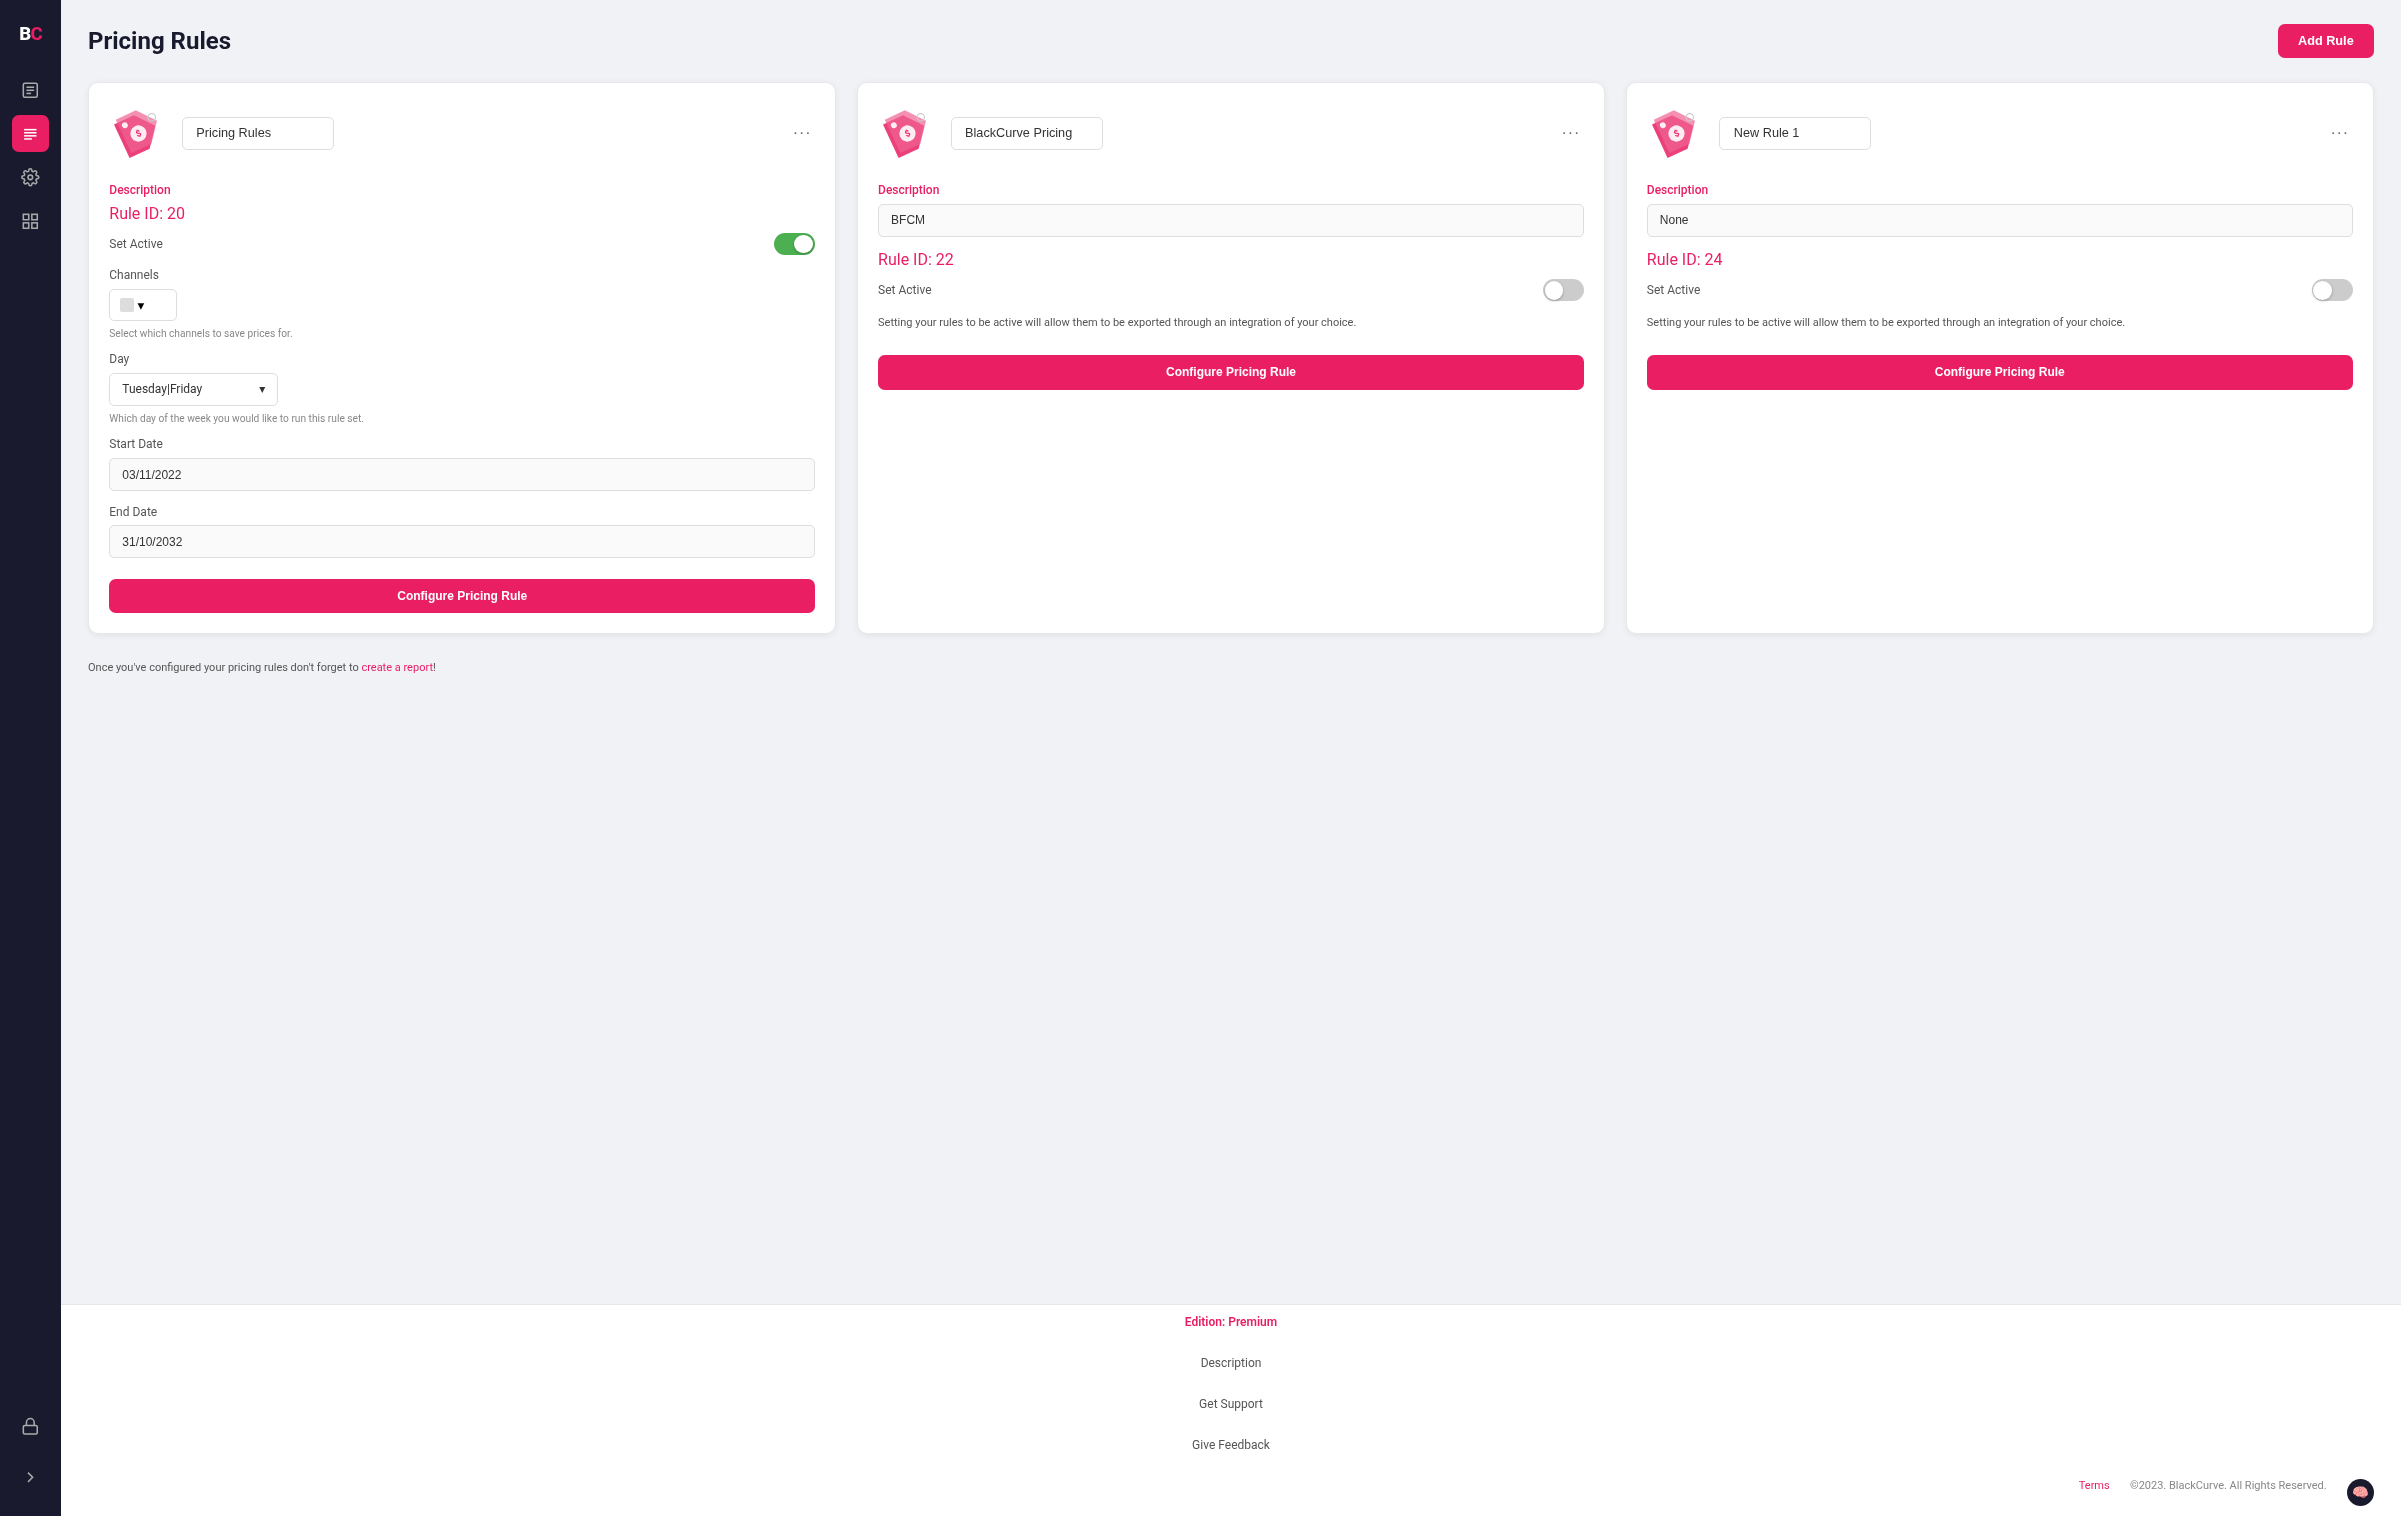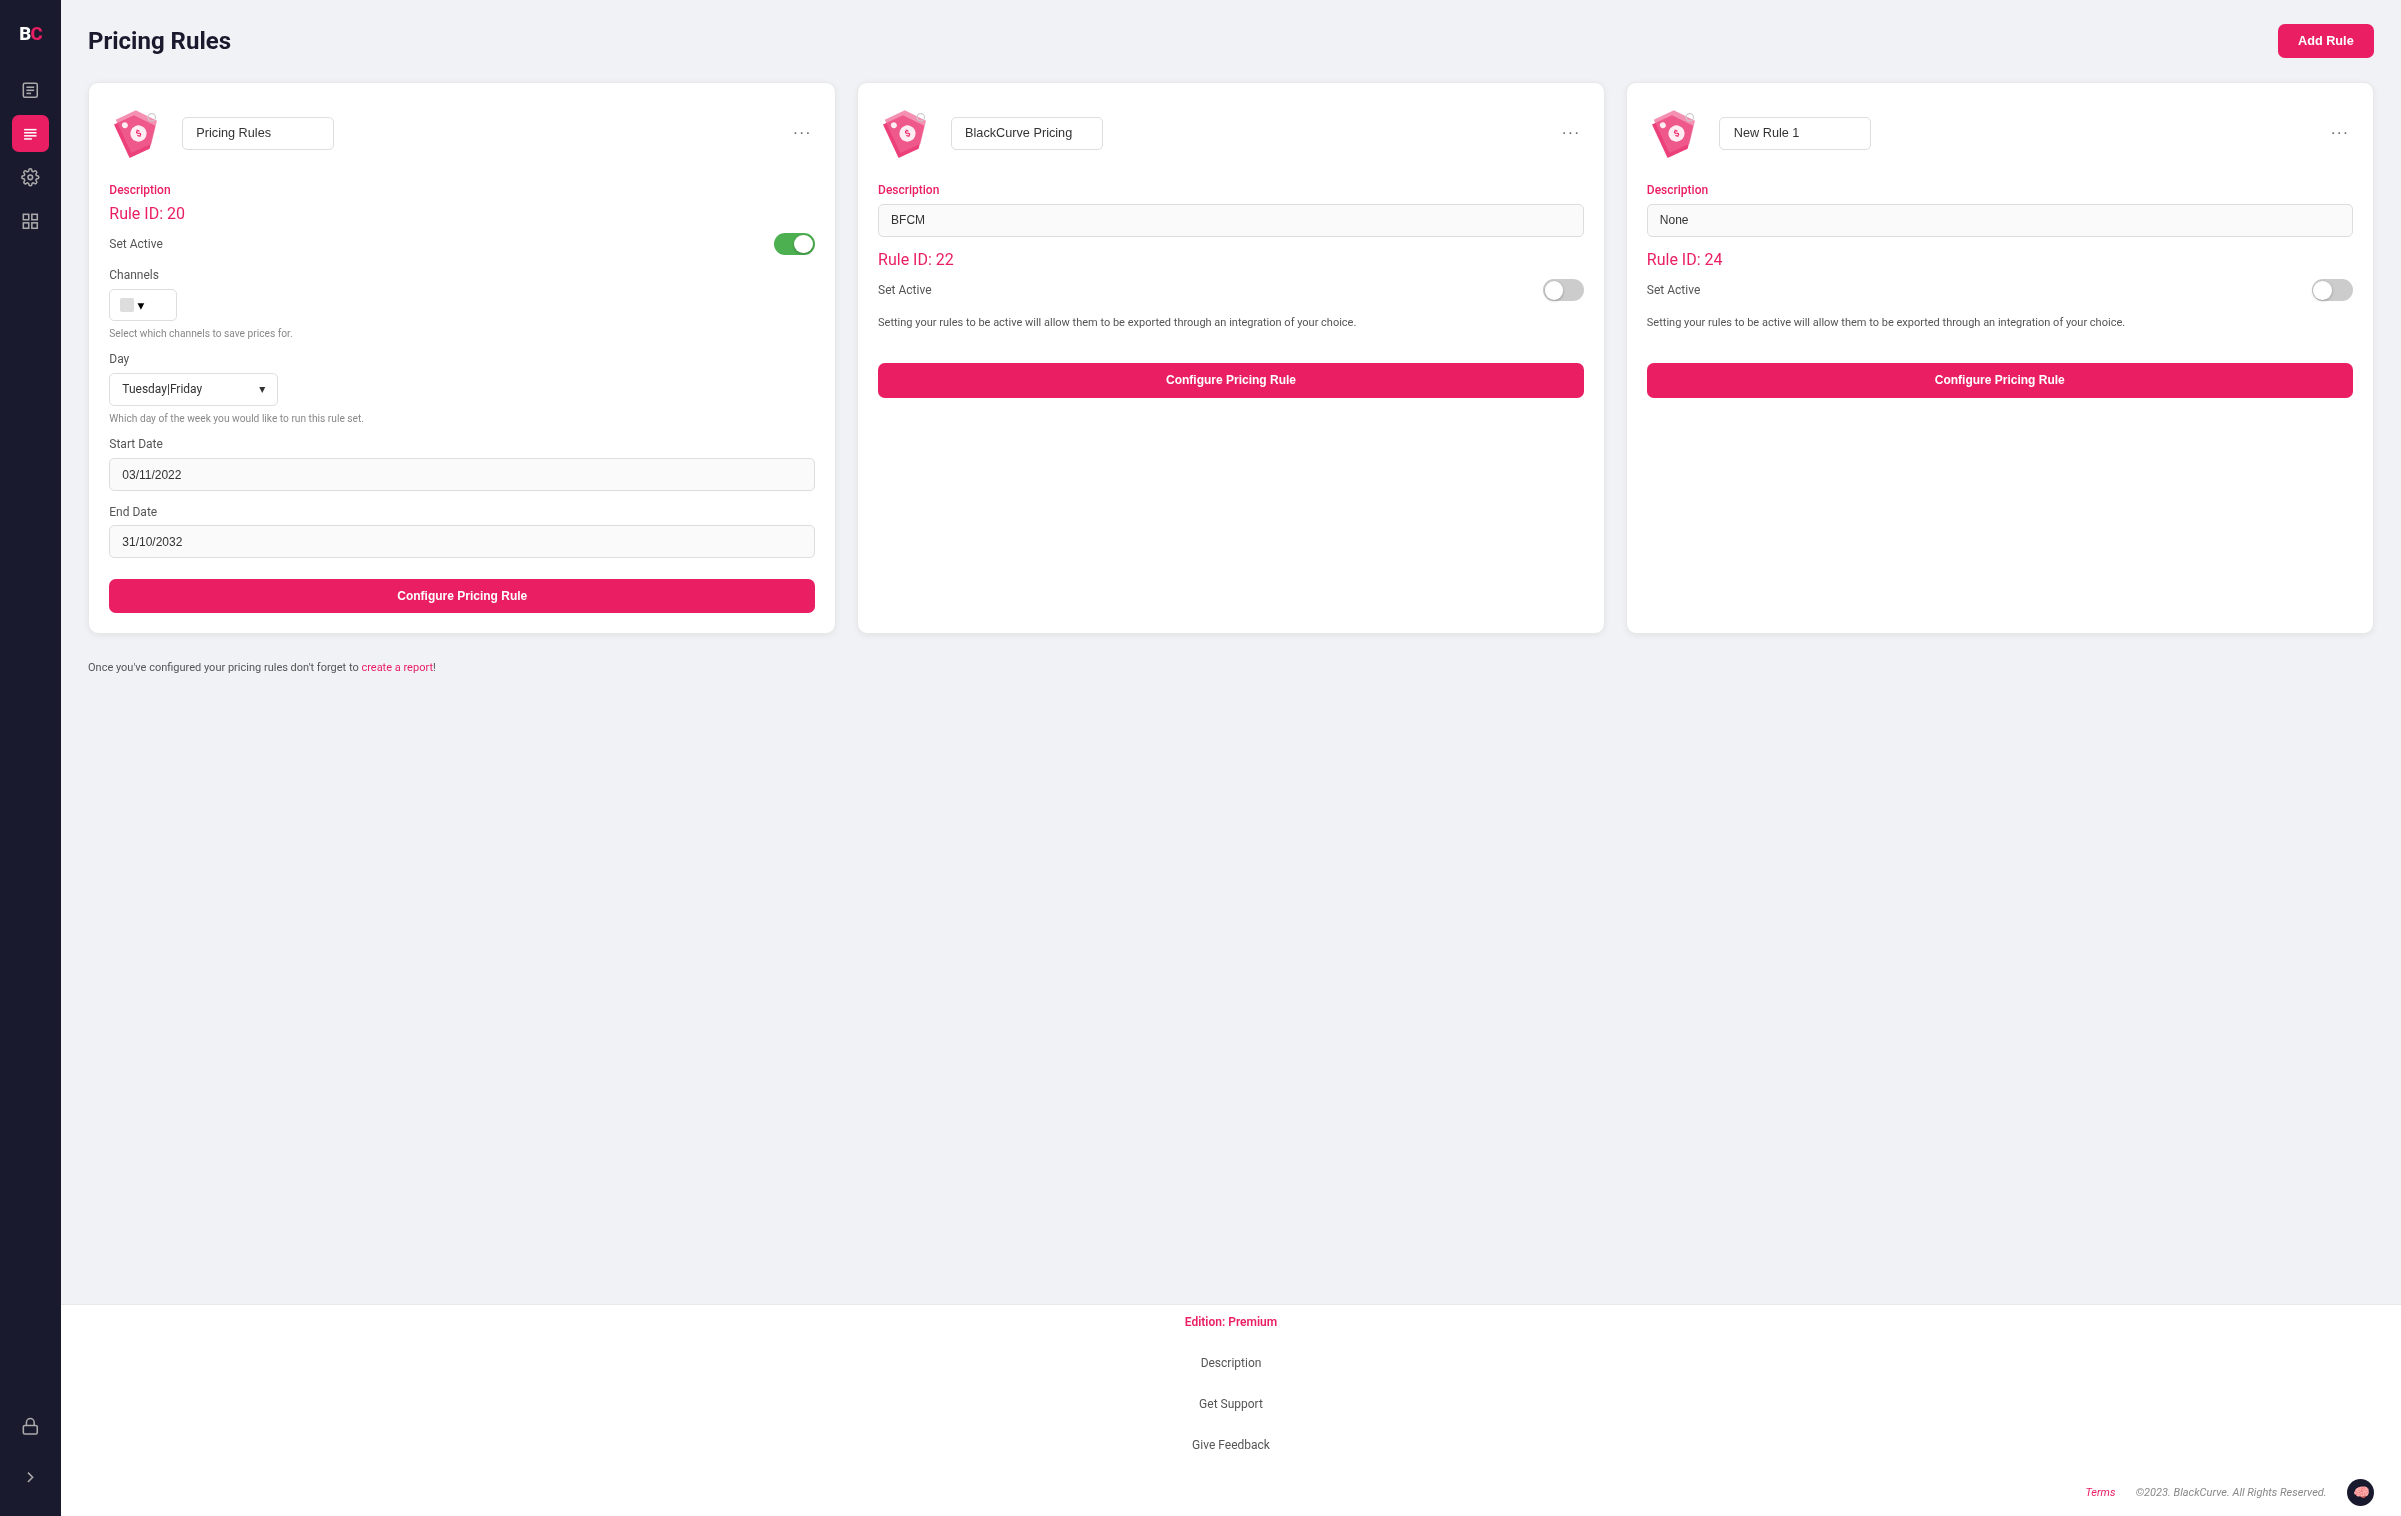--- a/index.html
+++ b/index.html
@@ -263,21 +263,21 @@
       font-weight: 600;
       cursor: pointer;
       width: 100%;
       margin-top: 6.8px;
     }
 
     .inactive-message {
       font-size: 11px;
       color: #555;
       line-height: 1.5;
-      margin-bottom: 25px;
+      margin-bottom: 17px;
     }
 
     
     .bottom-notice {
       font-size: 11px;
       color: #555;
       margin-bottom: 0;
     }
     .bottom-notice a { color: #e91e63; text-decoration: none; }
 
@@ -289,21 +289,21 @@
       align-items: center;
       gap: 27px;
       font-size: 12px;
       color: #555;
       flex-shrink: 0;
       flex-direction: column;
     }
     .footer-bar .edition { color: #333; }
     .footer-bar .edition span { color: #e91e63; font-weight: 600; }
     .footer-link { color: #555; text-decoration: none; cursor: pointer; }
-    .footer-right { margin-left: auto; display: flex; align-items: center; gap: 20.3px; color: #888; font-size: 11px; font-style: italic; }
+    .footer-right { margin-left: auto; display: flex; align-items: flex-start; gap: 20.3px; color: #888; font-size: 11px; }
     .footer-terms { color: #e91e63; text-decoration: none; cursor: pointer; }
 
     
     .brain-icon {
       width: 27px;
       height: 27px;
       background: #1a1a2e;
       border-radius: 50%;
       display: flex;
       align-items: center;

